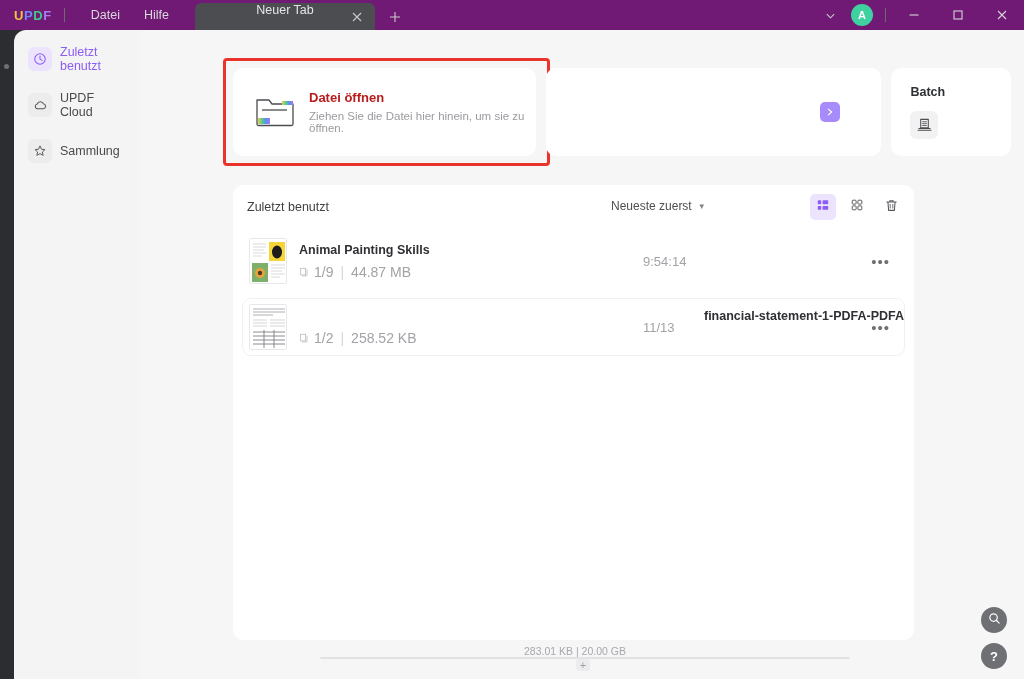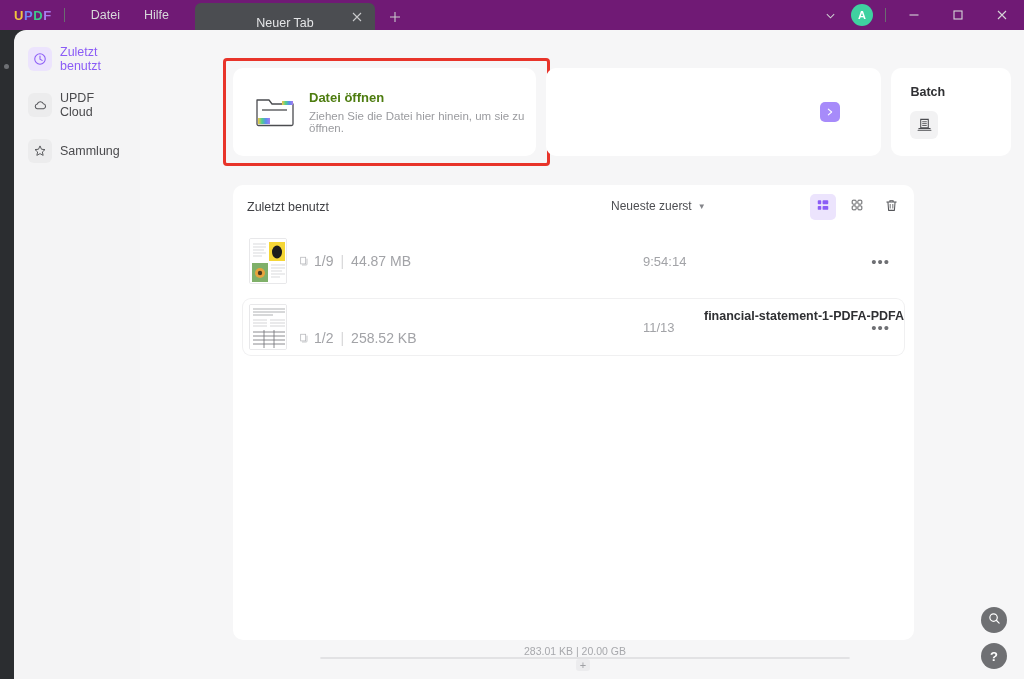--- a/index.html
+++ b/index.html
@@ -68,21 +68,21 @@
     height: 30px;
     margin-left: 14px;
   }
   .tab {
     position: relative;
     width: 180px;
     height: 27px;
     background: #4b4d51;
     border-radius: 6px 6px 0 0;
     display: flex;
-    align-items: flex-end;
+    align-items: flex-start;
     justify-content: center;
     color: #e4e5e7;
     font-size: 12.5px;
   }
   .tab-label { pointer-events: none; }
   .tab-close {
     position: absolute;
     right: 10px; top: 50%;
     transform: translateY(-50%);
     width: 16px; height: 16px;
@@ -229,21 +229,21 @@
     border: 3px solid #e8342a;
     border-radius: 4px;
     pointer-events: none;
   }
 
   #folder-icon { margin-right: 14px; flex: 0 0 auto; }
 
   .card-title {
     font-size: 13px;
     font-weight: bold;
-    color: #4d7c0f;
+    color: #b91c1c;
     margin-bottom: 5px;
   }
   .card-sub {
     font-size: 11.5px;
     color: #9a9b9f;
   }
 
   #card-mid {
     width: 340px;
     position: relative;
@@ -625,20 +625,21 @@
               <ellipse cx="27" cy="13" rx="5" ry="6.5" fill="#1c1c1c"></ellipse>
               <rect x="2" y="24" width="16" height="19" fill="#7fb069"></rect>
               <circle cx="10" cy="34" r="5" fill="#e8a33d"></circle>
               <circle cx="10" cy="34" r="2.2" fill="#4a3a1e"></circle>
               <g stroke="#c9cacd" stroke-width="0.7">
                 <path d="M21 26 h14 M21 29 h14 M21 32 h11 M21 35 h14 M21 38 h9"></path>
               </g>
             </svg>
           </div>
           <div class="file-info">
+            <div class="file-name">Animal Painting Skills</div>
             <div class="file-meta">
               <span class="pages-ico">
                 <svg width="10" height="10" viewBox="0 0 12 12">
                     <rect x="2" y="1.5" width="6" height="8" stroke="#b4b5b9" stroke-width="0.9" fill="none"></rect>
                     <path d="M9.6 3.2 v6.6 a1 1 0 0 1 -1 1 h-5" stroke="#b4b5b9" stroke-width="0.9" fill="none"></path>
                   </svg>
               </span>
               <span>1/9</span>
               <span class="meta-sep">|</span>
               <span>44.87 MB</span>

